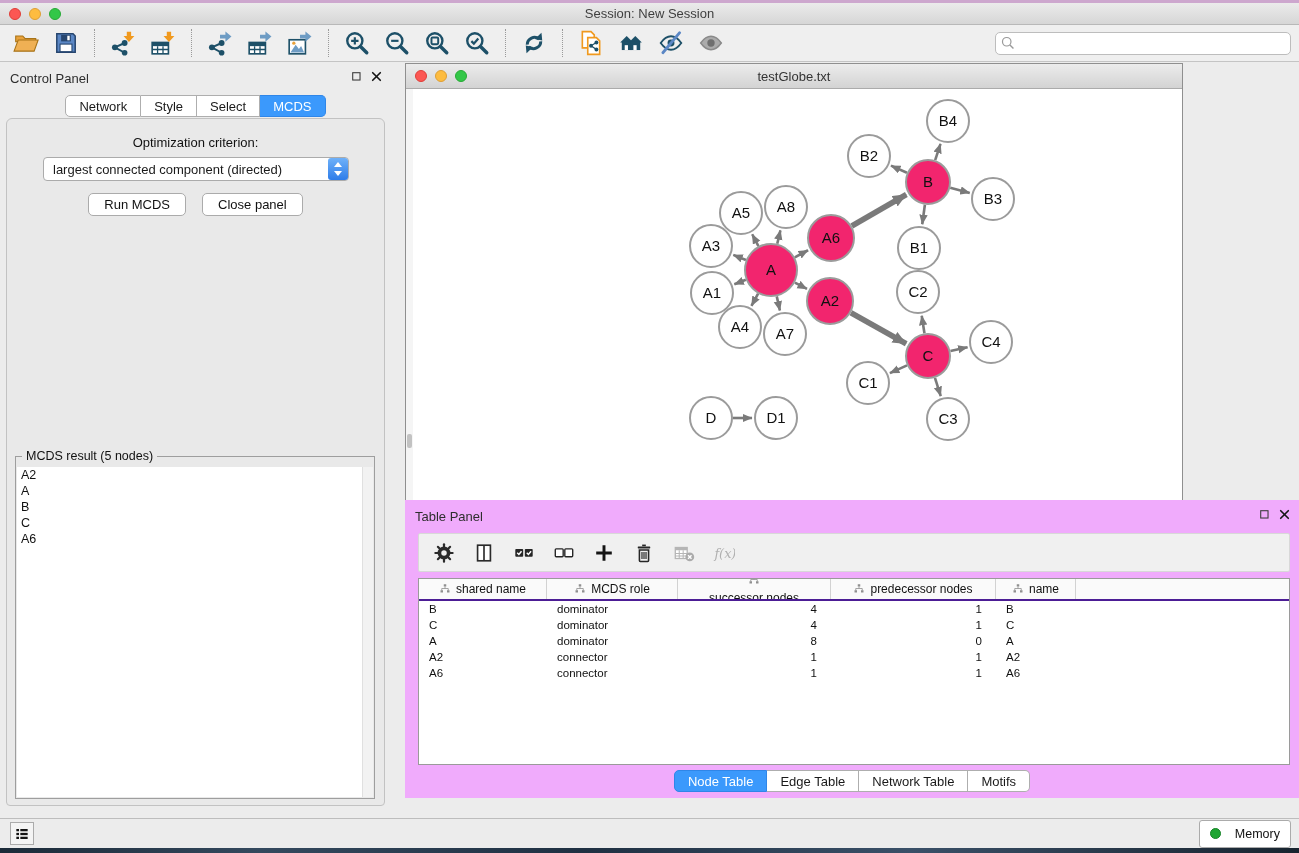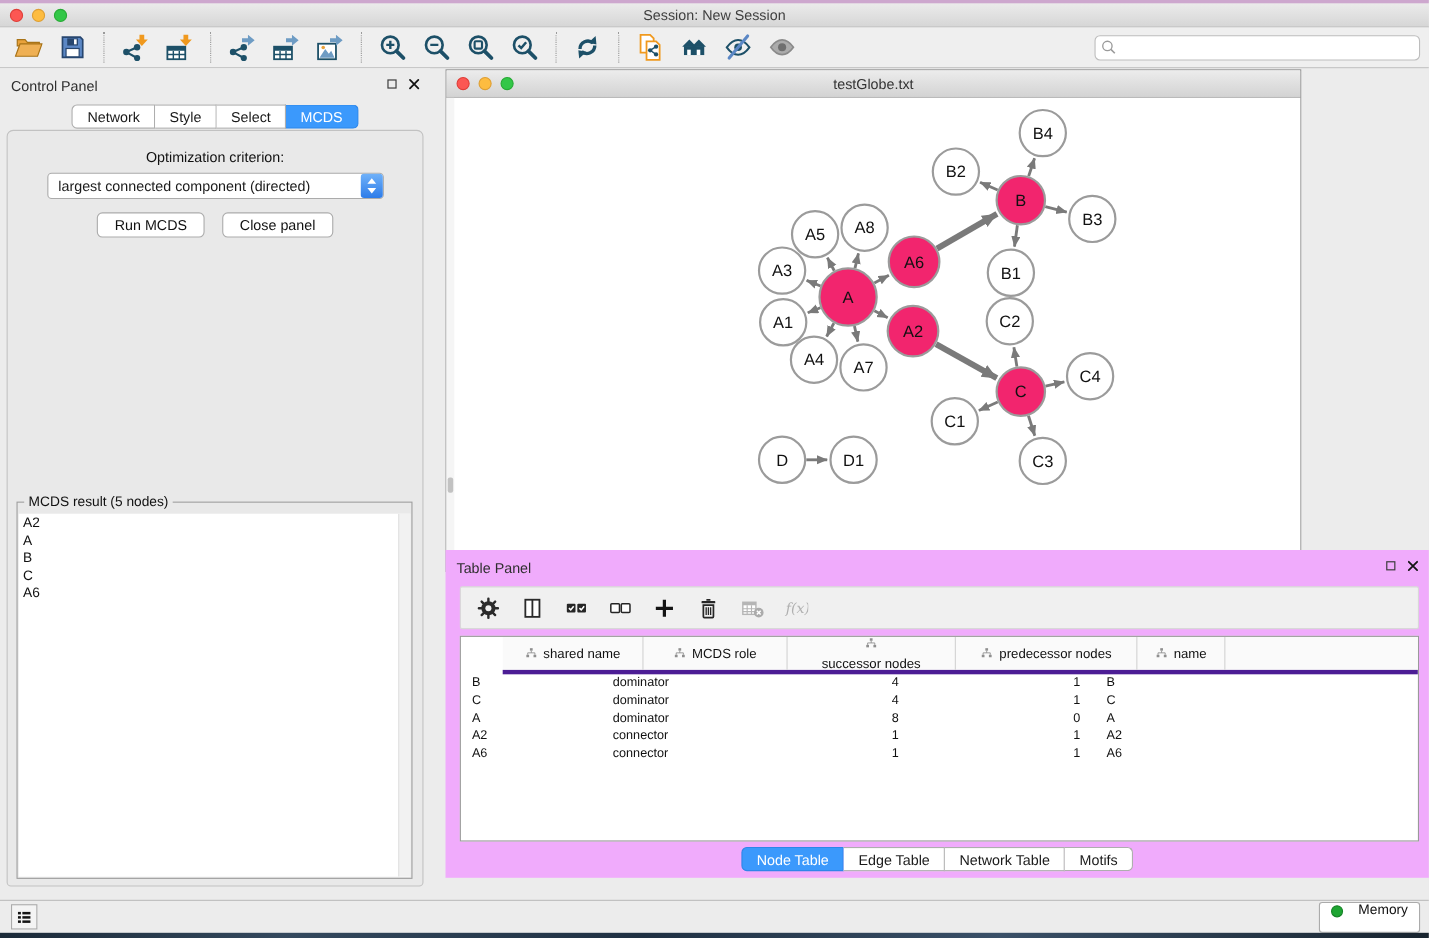--- a/index.html
+++ b/index.html
@@ -75,38 +75,38 @@
   .resize-grip { position:absolute; right:1px; bottom:1px; width:16px; height:16px; }
 
   
   .table-panel { position:absolute; left:405px; top:500px; width:894px; height:298px; background:#f0abfc; }
   .tp-toolbar { position:absolute; left:13px; right:9px; top:33px; height:39px; background:#f0f0f0;
     border:1px solid #d8d8d8; border-radius:2px; display:flex; align-items:center; gap:14px; padding-left:12px; }
   .tp-btn { width:26px; height:26px; display:flex; align-items:center; justify-content:center; }
   .tp-btn svg { width:22px; height:22px; }
   .data-table { position:absolute; left:13px; right:9px; top:78px; bottom:33px; background:#fff;
     border:1px solid #9a9a9a; overflow:hidden; }
-  .thead { display:flex; height:34px; background:#fafafa; border-bottom:4px solid #4c1d95;margin-left:38px; }
+  .thead { display:flex; height:22px; background:#fafafa; border-bottom:2px solid #4c1d95; }
   .th { display:flex; align-items:center; justify-content:center; gap:5px; font-size:12px; color:#111;
     border-right:1px solid #d2d2d2; overflow:hidden; }
   .th svg { width:12px; height:12px; flex:0 0 auto; }
   .trow { display:flex; height:16px; align-items:center; }
   .td { font-size:11.5px; color:#111; overflow:hidden; white-space:nowrap; }
   .td.left { padding-left:10px; text-align:left; }
   .td.right { padding-right:14px; text-align:right; }
   .tab-bar-bottom { position:absolute; left:0; right:0; bottom:6px; display:flex; justify-content:center; }
 
   
   .status-bar { position:absolute; left:0; top:818px; width:1299px; height:30px; background:#ececec;
     border-top:1px solid #bdbdbd; display:flex; align-items:center; }
   .list-btn { margin-left:10px; width:24px; height:23px; background:#f4f4f4; border:1px solid #ababab;
     display:flex; align-items:center; justify-content:center; }
   .list-btn svg { width:16px; height:16px; }
   .memory-btn { margin-left:auto; margin-right:8px; height:23px; background:#fff; border:1px solid #ababab;
-    border-radius:3px; display:flex; align-items:flex-end; gap:14px; padding:13px 10px; font-size:12.5px; color:#111; }
+    border-radius:3px; display:flex; align-items:center; gap:14px; padding:13px 10px; font-size:12.5px; color:#111; }
   .memory-dot { width:11px; height:11px; border-radius:50%; background:#1ea532; border:1px solid #158226; }
   .desktop-bottom { position:absolute; left:0; bottom:0; width:1299px; height:5px;
     background:linear-gradient(90deg,#1b2a38,#34495e 20%,#1f3042 45%,#3a5068 70%,#18242f); }
   .hidden-defs { position:absolute; width:0; height:0; overflow:hidden; }
 </style>
 </head>
 <body>
 
 <svg class="hidden-defs" aria-hidden="true">
   <defs>

